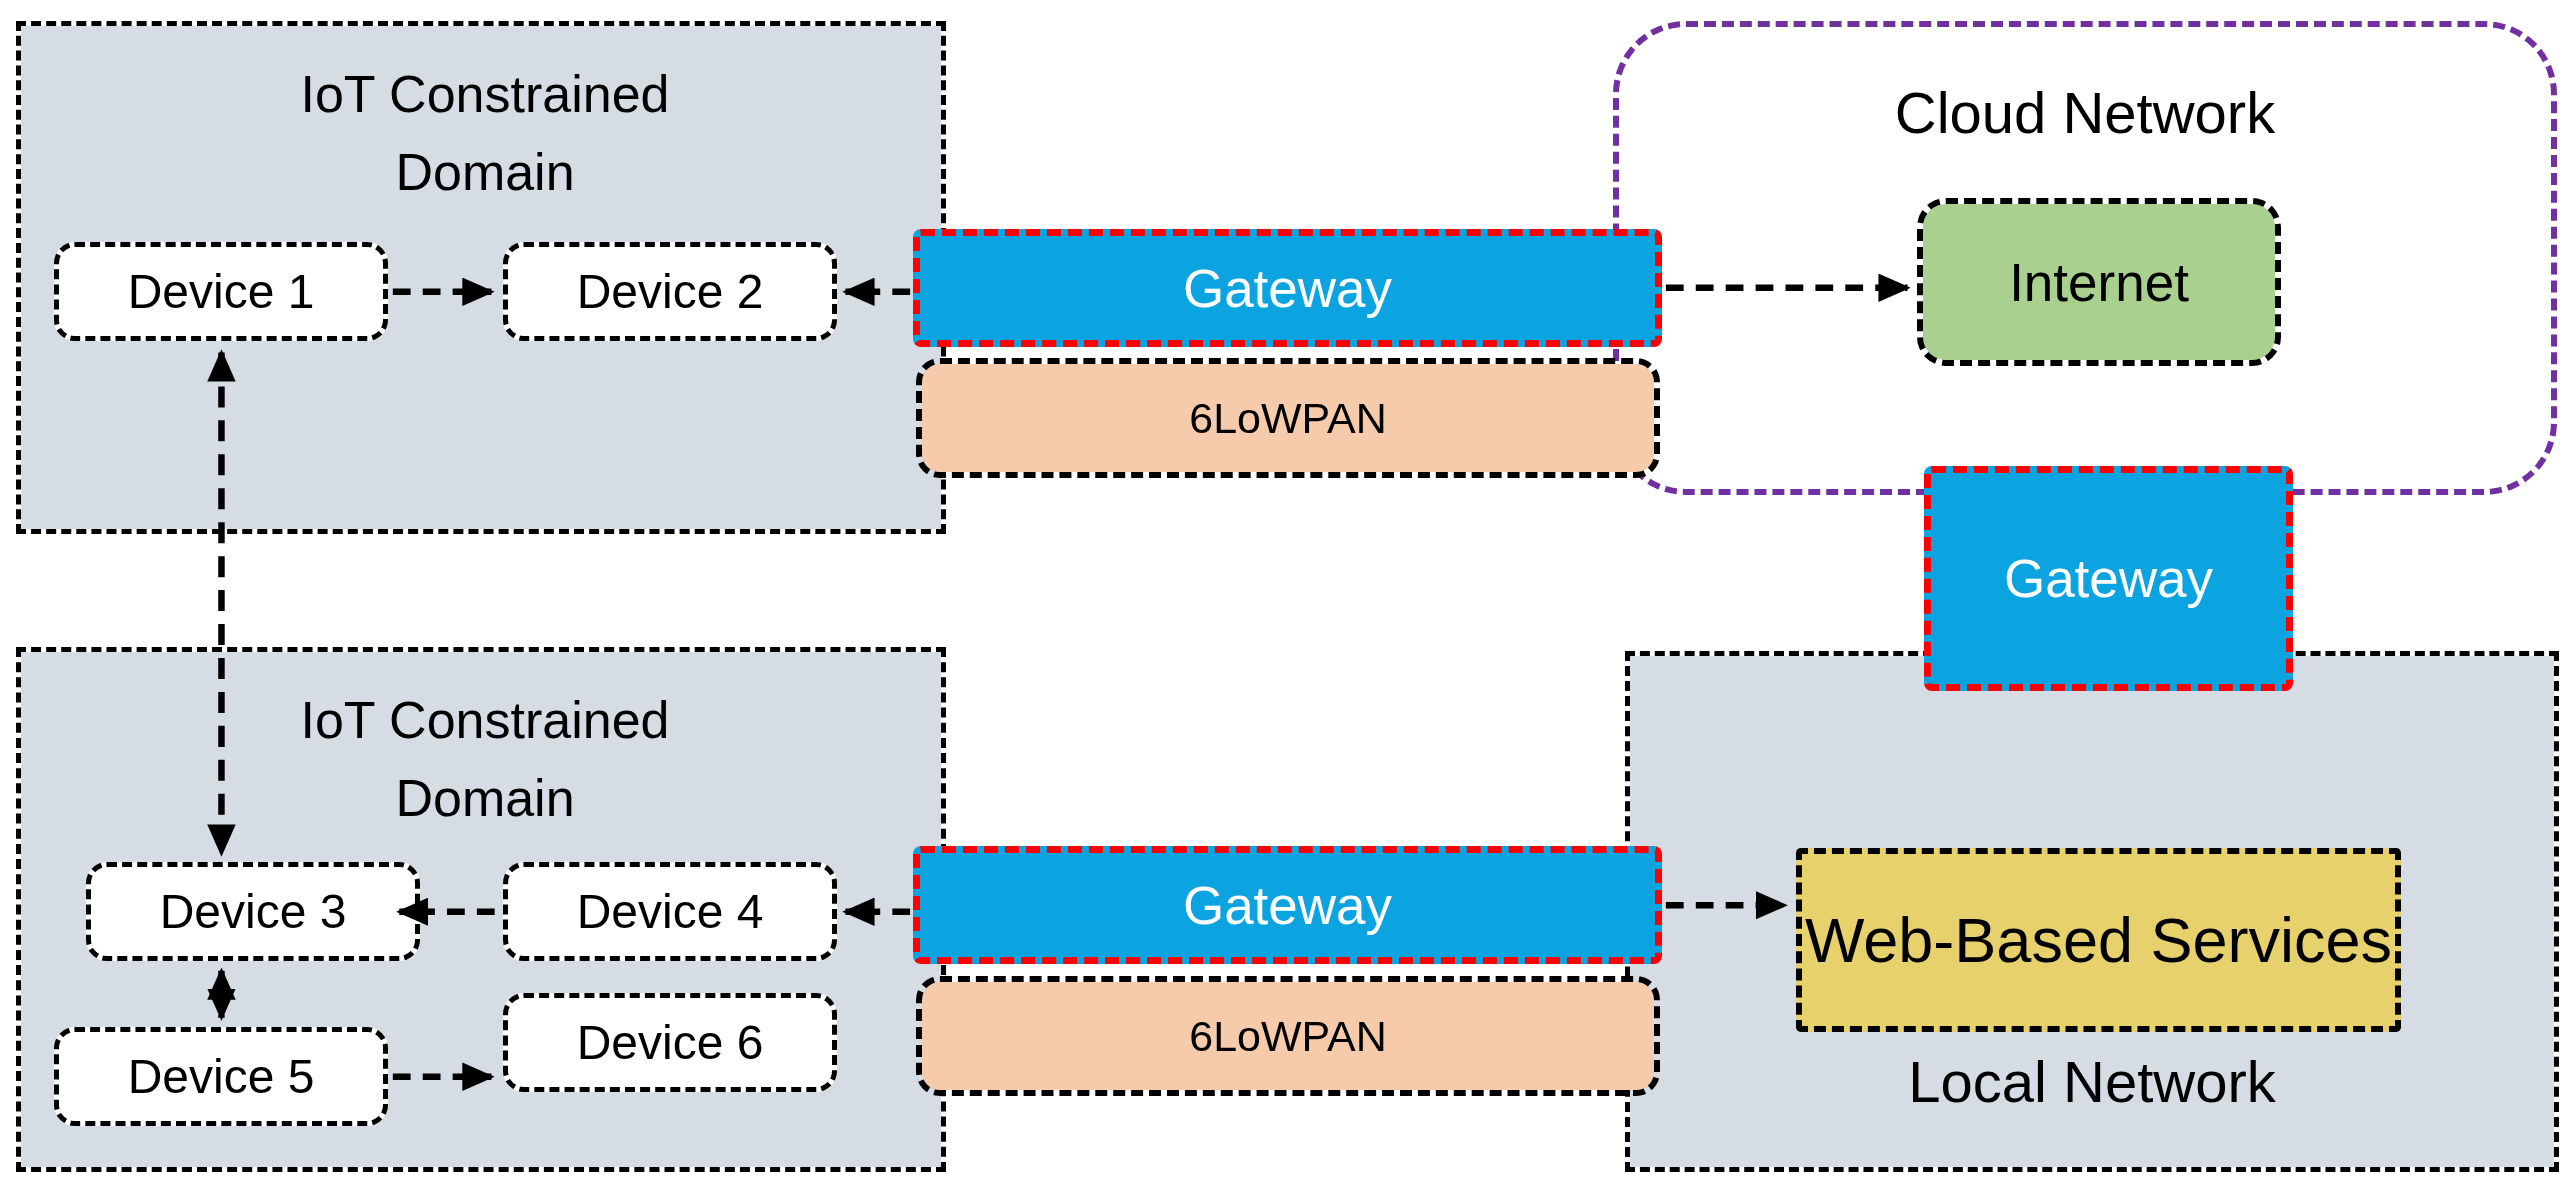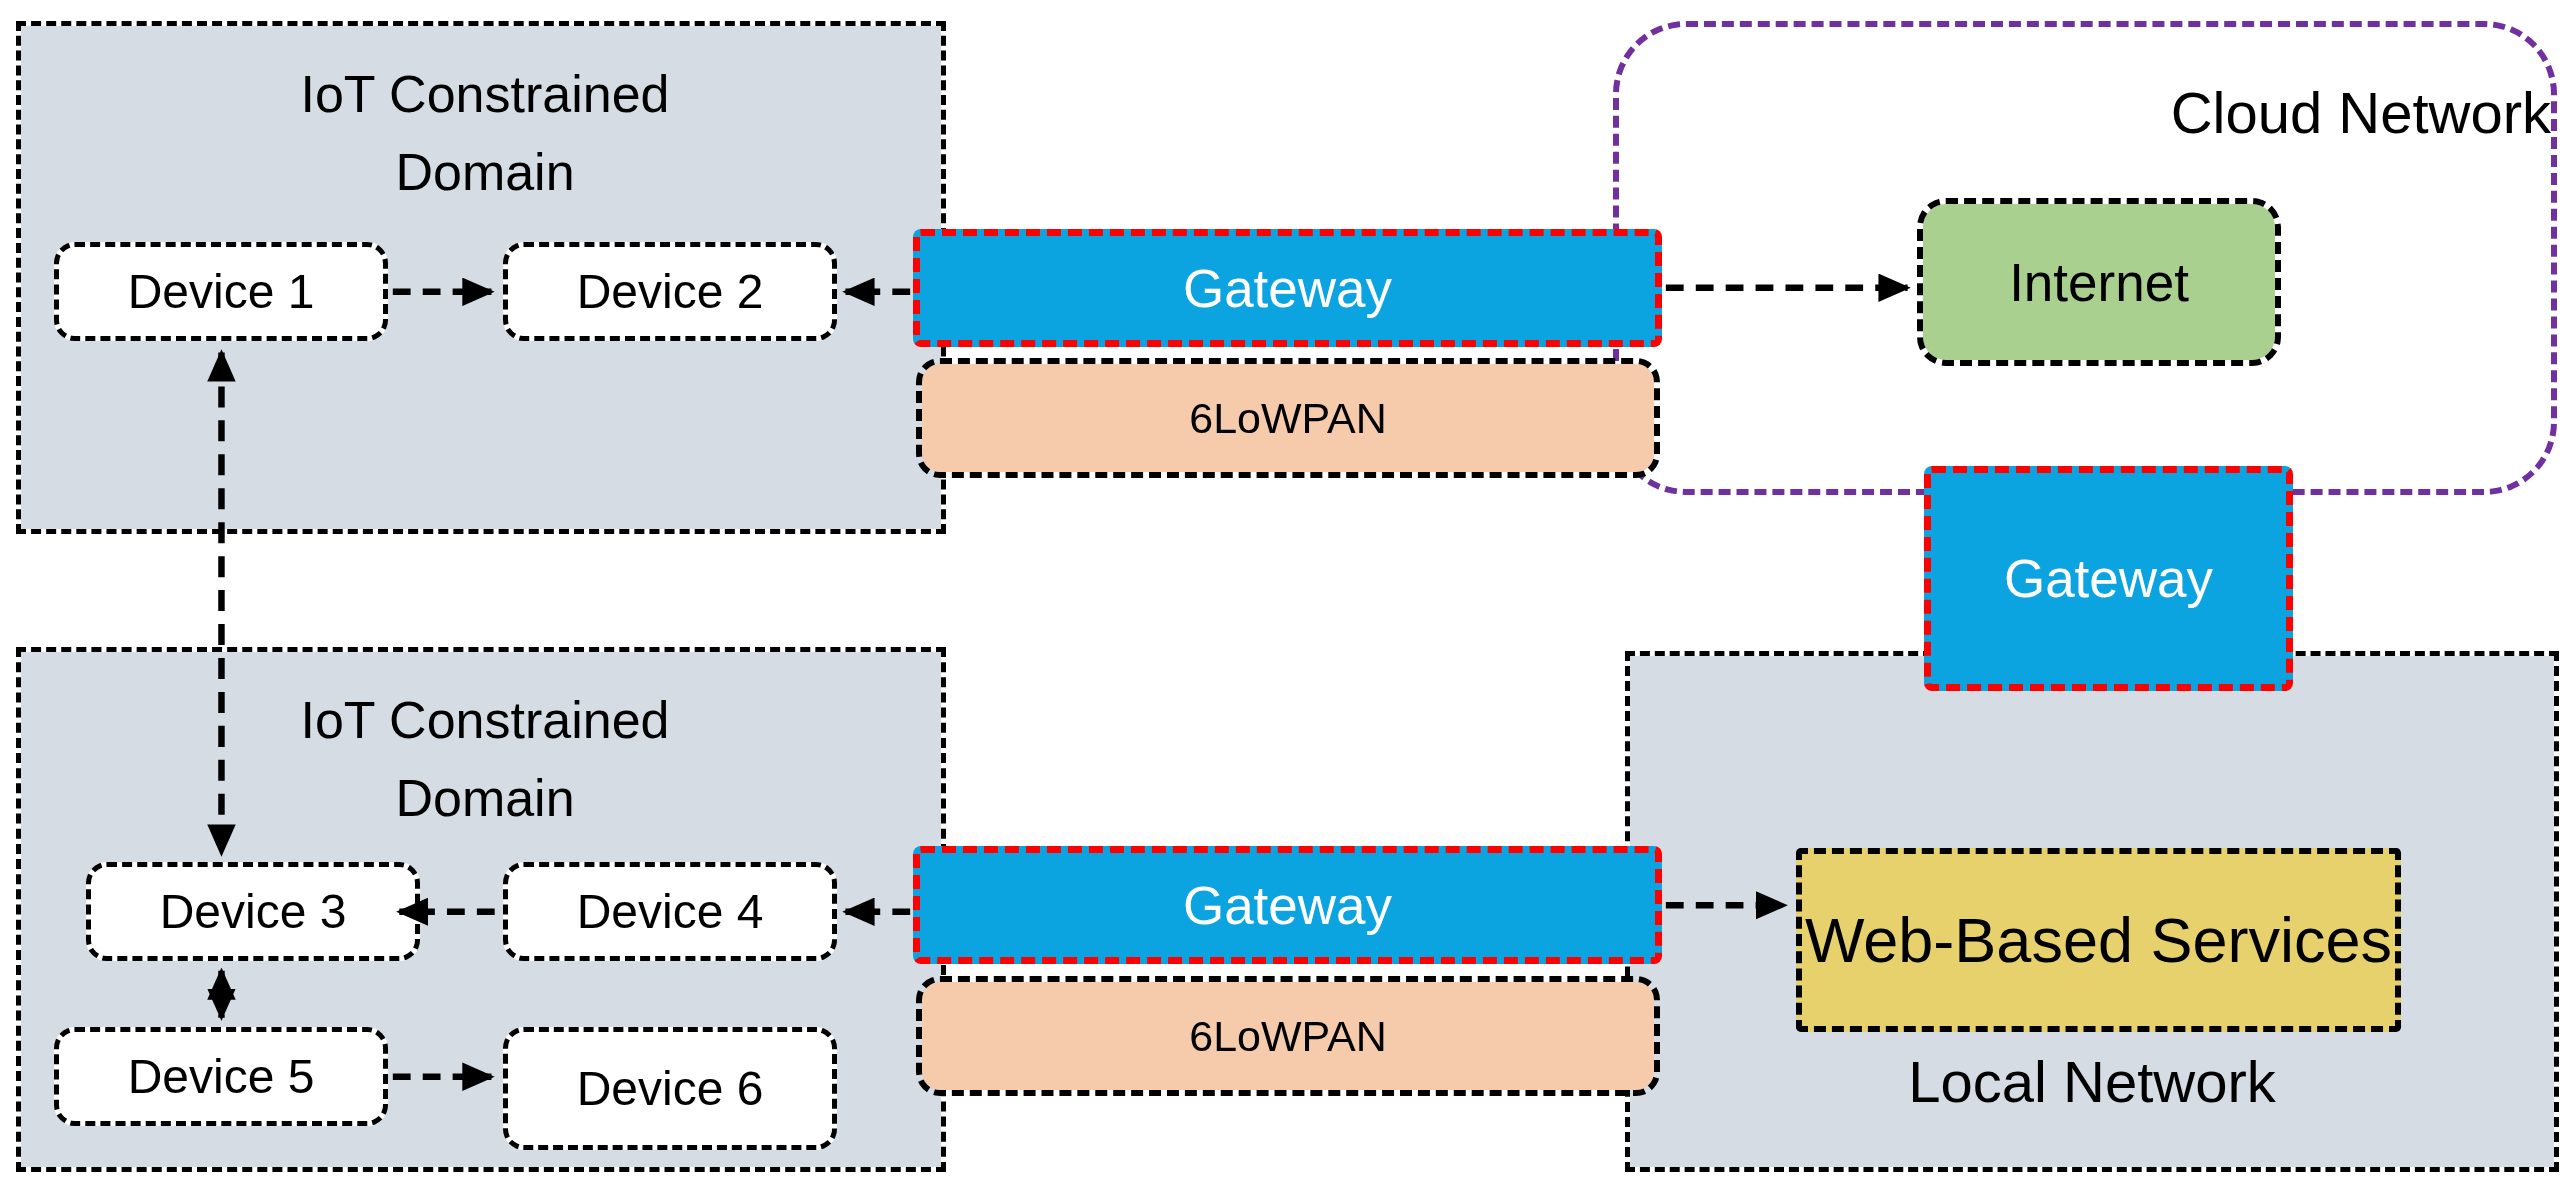--- a/index.html
+++ b/index.html
@@ -48,21 +48,21 @@
   .cloud {
     border: 6.5px dashed var(--cloud_purple);
     border-radius: 73px;
     background: transparent;
     z-index: 10;
   }
   .cloud-title {
     position: absolute;
     left: 0; right: 0;
     top: 52px;
-    text-align: right;
+    text-align: center;
     font-size: 58px;
     color: var(--ink_black);
   }
 
   
   .node {
     display: flex;
     align-items: center;
     justify-content: center;
     text-align: center;
@@ -133,21 +133,21 @@
 
   <div class="abs panel" style="left:1625px; top:651px; width:934px; height:521px;">
     <div class="bottom-label">Local Network</div>
   </div>
 
   <div class="abs node device" style="left:54px; top:242px; width:334px; height:99px;">Device 1</div>
   <div class="abs node device" style="left:503px; top:242px; width:334px; height:99px;">Device 2</div>
   <div class="abs node device" style="left:54px; top:862px; width:334px; height:99px;margin-left:32px;">Device 3</div>
   <div class="abs node device" style="left:503px; top:862px; width:334px; height:99px;">Device 4</div>
   <div class="abs node device" style="left:54px; top:1027px; width:334px; height:99px;">Device 5</div>
-  <div class="abs node device" style="left:503px; top:1027px; width:334px; height:123px;">Device 6</div>
+  <div class="abs node device" style="left:503px; top:993px; width:334px; height:99px;">Device 6</div>
 
   <div class="abs node gateway" style="left:913px; top:229px; width:749px; height:118px;">Gateway</div>
   <div class="abs node gateway" style="left:1924px; top:466px; width:369px; height:225px;">Gateway</div>
   <div class="abs node gateway" style="left:913px; top:846px; width:749px; height:118px;">Gateway</div>
 
   <div class="abs node lowpan" style="left:916px; top:358px; width:744px; height:120px;">6LoWPAN</div>
   <div class="abs node lowpan" style="left:916px; top:976px; width:744px; height:120px;">6LoWPAN</div>
 
   <div class="abs node webservices" style="left:1796px; top:848px; width:605px; height:184px;">Web-Based Services</div>
 

